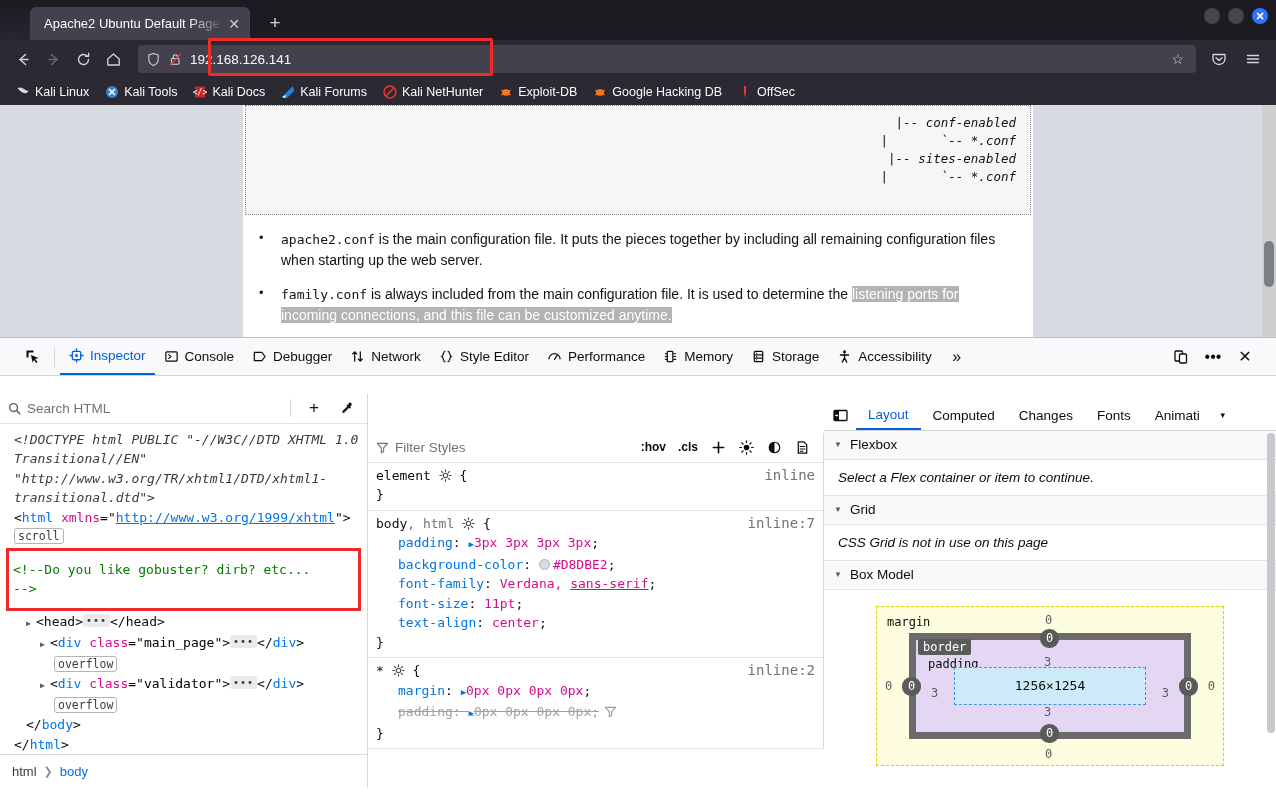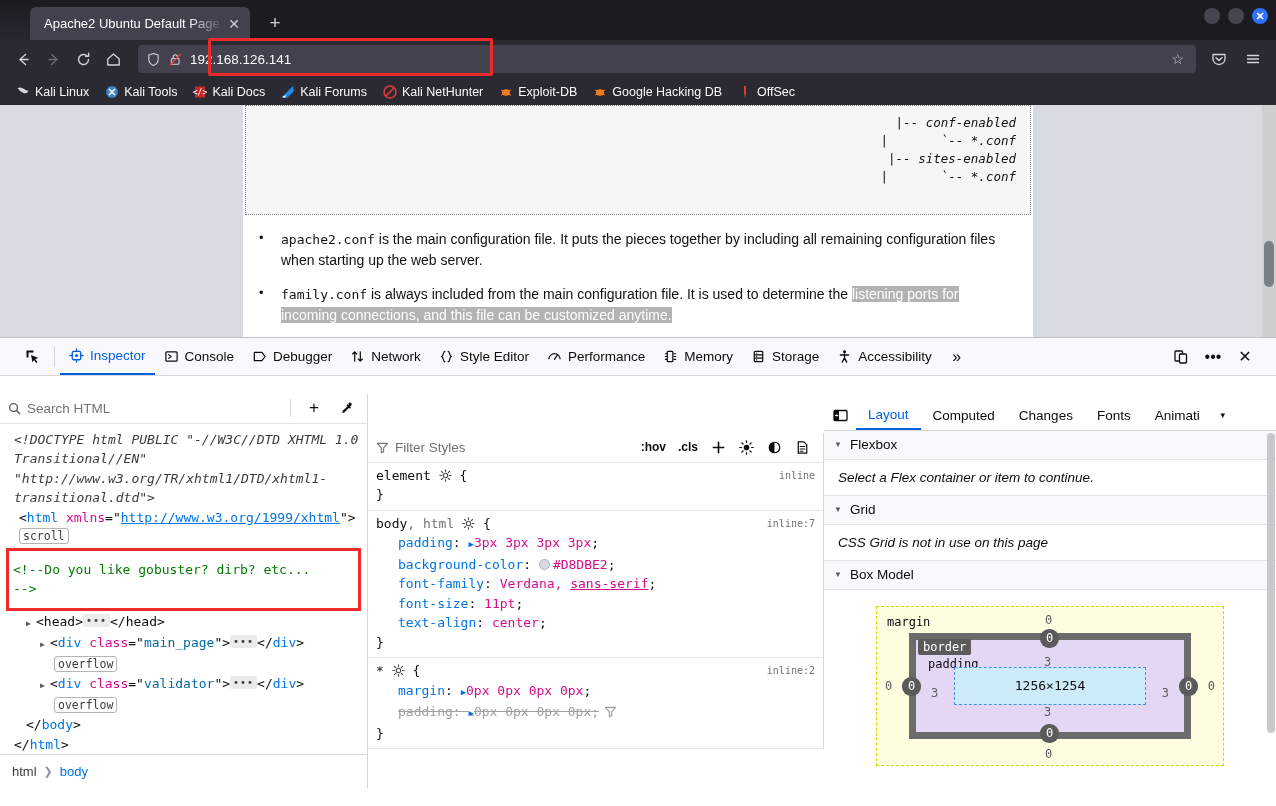--- a/index.html
+++ b/index.html
@@ -94,25 +94,25 @@
   .mk-search input{ flex:1; border:0; outline:0; font-size:13.5px; color:#0c0c0d;
       font-family:"Liberation Sans",sans-serif; background:transparent; }
   .mk-search input::placeholder{ color:#737373; }
   .mk-vsep{ width:1px; height:18px; background:#d7d7db; margin:0 4px; }
   .mk-ibtn{ width:26px; height:24px; display:flex; align-items:center; justify-content:center;
       color:#0c0c0d; font-size:17px; }
   .mk-tree{
     flex:1; overflow:hidden; position:relative; padding:6px 0 0 0;
     font-family:"DejaVu Sans Mono","Liberation Mono",monospace; font-size:13px; line-height:19.5px;
   }
-  .tl{ padding-left:19px; white-space:pre-wrap; word-break:break-word; }
+  .tl{ padding-left:14px; white-space:pre-wrap; word-break:break-word; }
   .doctype{ color:#3b3b3b; font-style:italic; padding-left:14px; }
   .tagname{ color:#0074e8; }
   .attrname{ color:#d40c8a; }
-  .attrval{ color:#0369a1; }
+  .attrval{ color:#000000; }
   .attrlink{ color:#0074e8; text-decoration:underline; }
   .punct{ color:#0c0c0d; }
   .badge{ display:inline-block; border:1px solid #b4b4b6; border-radius:3px; background:#fff;
       font-size:11.5px; padding:0 3px; color:#3b3b3b; line-height:14px; vertical-align:1px; }
   .ellipsis{ display:inline-block; background:#ebebeb; border-radius:2px; padding:0 3px;
      font-size:10px; line-height:13px; vertical-align:2px; color:#3b3b3b; letter-spacing:1px;}
   .twisty{ display:inline-block; width:10px; color:#5b5b66; font-size:8px; }
   .comment-hl{ border:3px solid #ee2b2b; margin:1px 6px 1px 6px; padding:9px 4px; }
   .comment{ color:#057a00; }
   .row-selected{ background:#0060df; color:#fff; }
@@ -130,21 +130,21 @@
      border-bottom:1px solid #e4e4e6; }
   .rl-filter{ flex:1; display:flex; align-items:center; gap:6px; }
   .rl-filter input{ border:0; outline:0; background:transparent; font-size:13.5px;
       font-family:"Liberation Sans",sans-serif; color:#0c0c0d; width:100%; }
   .rl-filter input::placeholder{ color:#737373; }
   .rl-txtbtn{ font-size:12px; font-weight:bold; color:#0c0c0d; padding:0 5px; }
   .rl-ibtn{ width:26px; height:24px; display:flex; align-items:center; justify-content:center; color:#0c0c0d; }
   .rules{ flex:1; overflow:hidden; font-family:"DejaVu Sans Mono","Liberation Mono",monospace;
       font-size:13px; line-height:19.5px; }
   .rule{ border-bottom:1px solid #e4e4e6; padding:3px 8px 5px 8px; position:relative; }
-  .rule .src{ position:absolute; right:8px; top:3px; color:#737373; font-size:10px; }
+  .rule .src{ position:absolute; right:8px; top:3px; color:#737373; font-size:14px; }
   .sel-name{ color:#0c0c0d; }
   .sel-name .dim{ color:#737373; }
   .prop{ color:#0074e8; }
   .val{ color:#d40c8a; }
   .val-link{ color:#d40c8a; text-decoration:underline; }
   .decl{ padding-left:22px; }
   .overridden{ color:#a0a0a0; text-decoration:line-through; }
   .overridden .prop,.overridden .val{ color:#a0a0a0; }
   .exp-tri{ color:#0074e8; font-size:9px; }
   .swatch{ display:inline-block; width:11px; height:11px; border-radius:50%;

